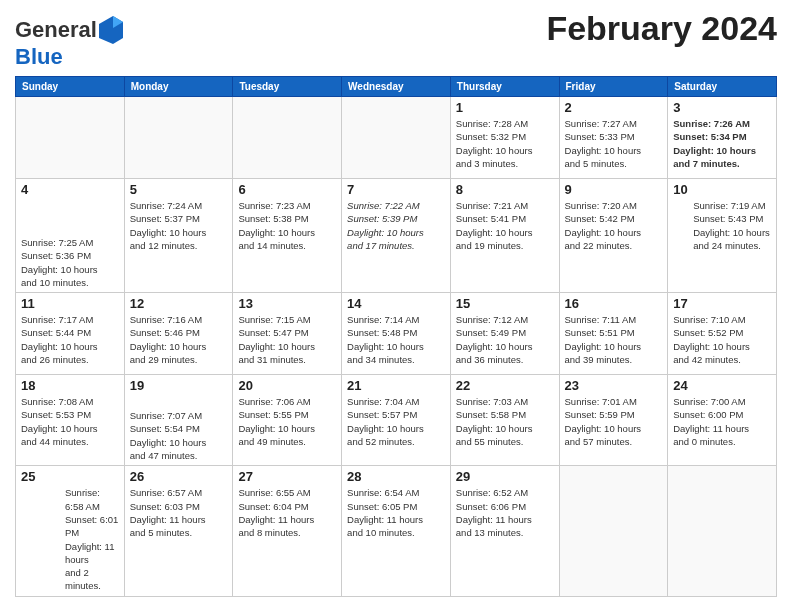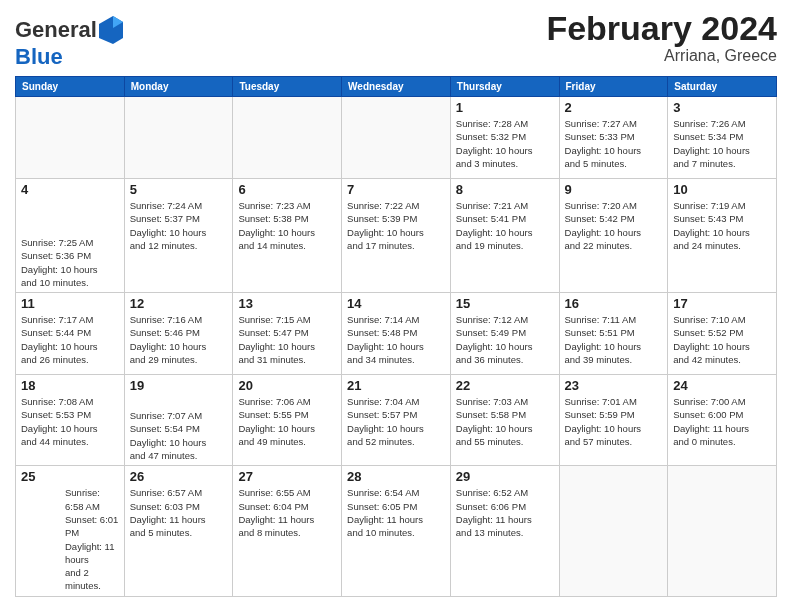--- a/index.html
+++ b/index.html
@@ -106,21 +106,20 @@
           <svg class="logo-icon" viewBox="0 0 24 30" xmlns="http://www.w3.org/2000/svg">
             <polygon points="0,8 14,0 24,6 24,22 14,28 0,22" fill="#1565c0"></polygon>
             <polygon points="14,0 24,6 14,12" fill="#42a5f5"></polygon>
           </svg>
         </div>
         <span style="font-size:22px; font-weight:bold; color:#1565c0; line-height:1;">Blue</span>
       </div>
     </div>
     <div class="title-block">
       <h1>February 2024</h1>
-      <h2>Arriana, Greece</h2>
     </div>
   </div>
 
   <table class="calendar">
     <thead>
       <tr>
         <th>Sunday</th>
         <th>Monday</th>
         <th>Tuesday</th>
         <th>Wednesday</th>
@@ -144,21 +143,21 @@
           </td>
           <td>
             <div class="day-num">2</div>
             <div class="day-info" style="white-space: pre-line;">Sunrise: 7:27 AM
 Sunset: 5:33 PM
 Daylight: 10 hours
 and 5 minutes.</div>
           </td>
           <td>
             <div class="day-num">3</div>
-            <div class="day-info" style="white-space: pre-line;">Sunrise: 7:26 AM
+            <div class="day-info" style="white-space: pre-line; font-weight: bold;">Sunrise: 7:26 AM
 Sunset: 5:34 PM
 Daylight: 10 hours
 and 7 minutes.</div>
           </td>
         </tr>
         <tr>
           <td>
             <div class="day-num">4</div>
             <div class="day-info" style="white-space: pre-line; margin-top: 39px;">Sunrise: 7:25 AM
 Sunset: 5:36 PM
@@ -174,42 +173,42 @@
           </td>
           <td>
             <div class="day-num">6</div>
             <div class="day-info" style="white-space: pre-line;">Sunrise: 7:23 AM
 Sunset: 5:38 PM
 Daylight: 10 hours
 and 14 minutes.</div>
           </td>
           <td>
             <div class="day-num">7</div>
-            <div class="day-info" style="white-space: pre-line;">Sunrise: 7:22 AM
+            <div class="day-info" style="white-space: pre-line; font-style: italic;">Sunrise: 7:22 AM
 Sunset: 5:39 PM
 Daylight: 10 hours
 and 17 minutes.</div>
           </td>
           <td>
             <div class="day-num">8</div>
             <div class="day-info" style="white-space: pre-line;">Sunrise: 7:21 AM
 Sunset: 5:41 PM
 Daylight: 10 hours
 and 19 minutes.</div>
           </td>
           <td>
             <div class="day-num">9</div>
             <div class="day-info" style="white-space: pre-line;">Sunrise: 7:20 AM
 Sunset: 5:42 PM
 Daylight: 10 hours
 and 22 minutes.</div>
           </td>
           <td>
             <div class="day-num">10</div>
-            <div class="day-info" style="white-space: pre-line;">Sunrise: 7:19 AM
+            <div class="day-info" style="white-space: pre-line; margin-left: 20px;">Sunrise: 7:19 AM
 Sunset: 5:43 PM
 Daylight: 10 hours
 and 24 minutes.</div>
           </td>
         </tr>
         <tr>
           <td>
             <div class="day-num">11</div>
             <div class="day-info" style="white-space: pre-line;">Sunrise: 7:17 AM
 Sunset: 5:44 PM

